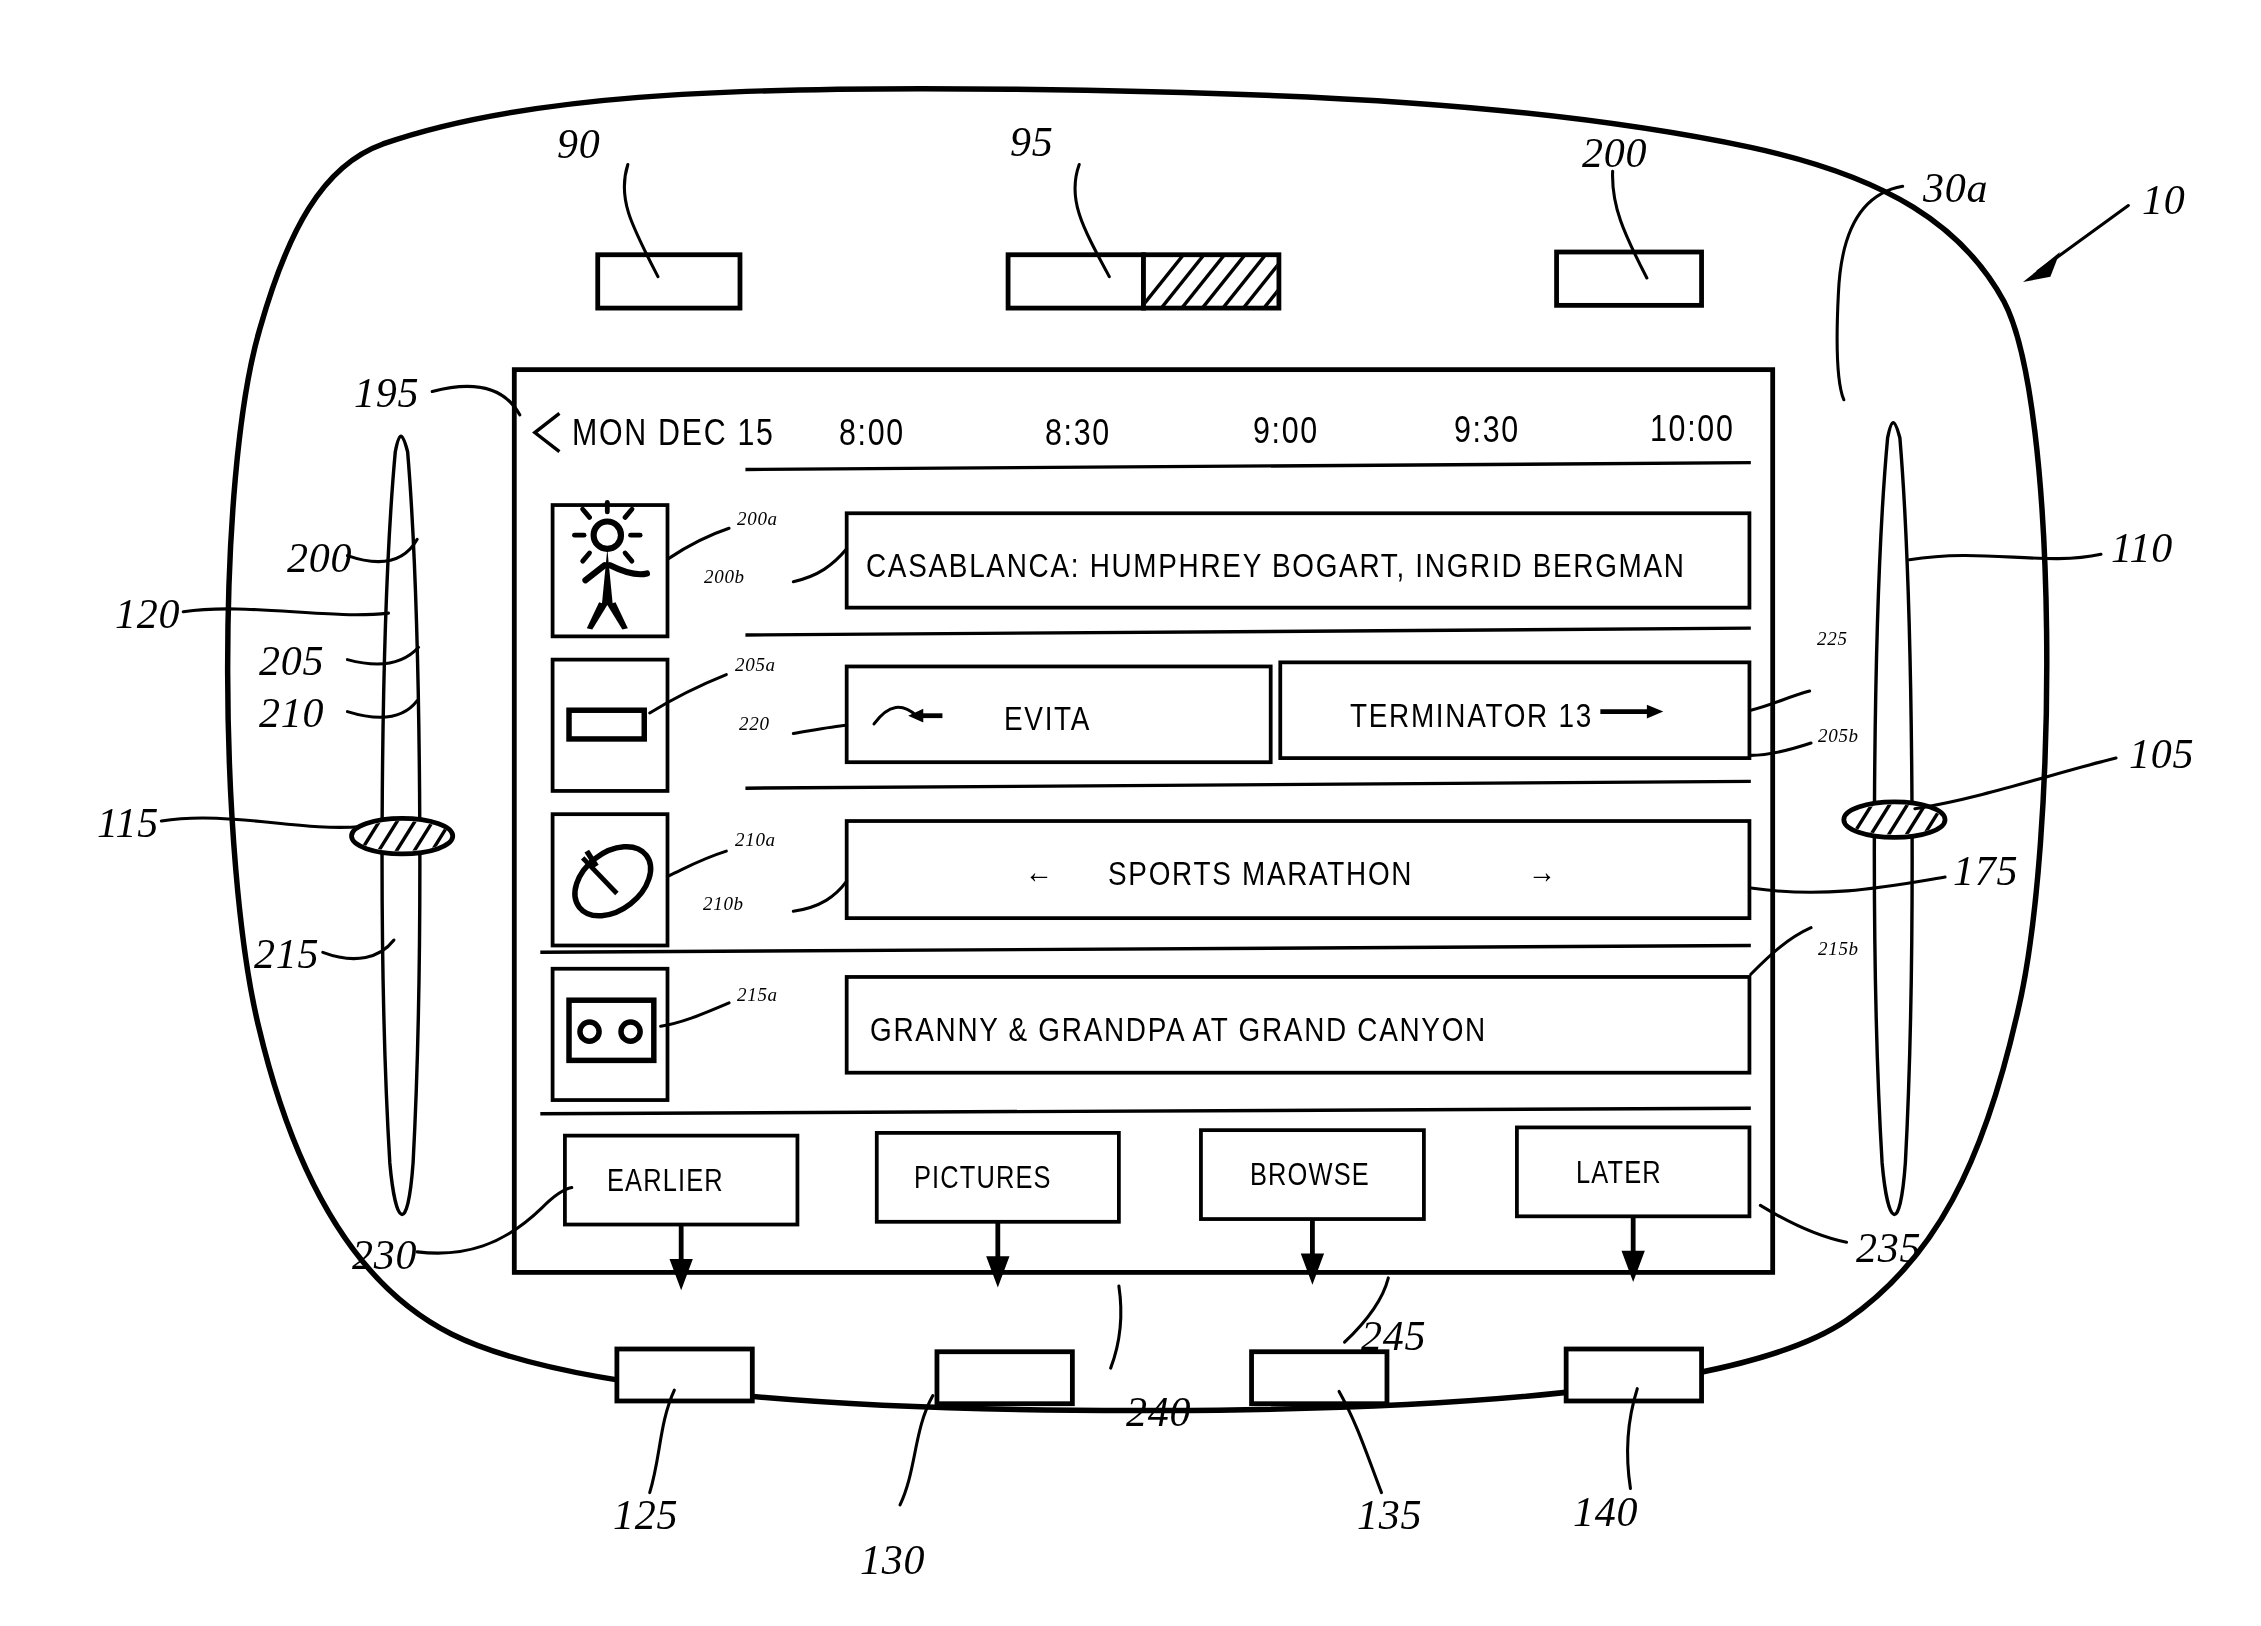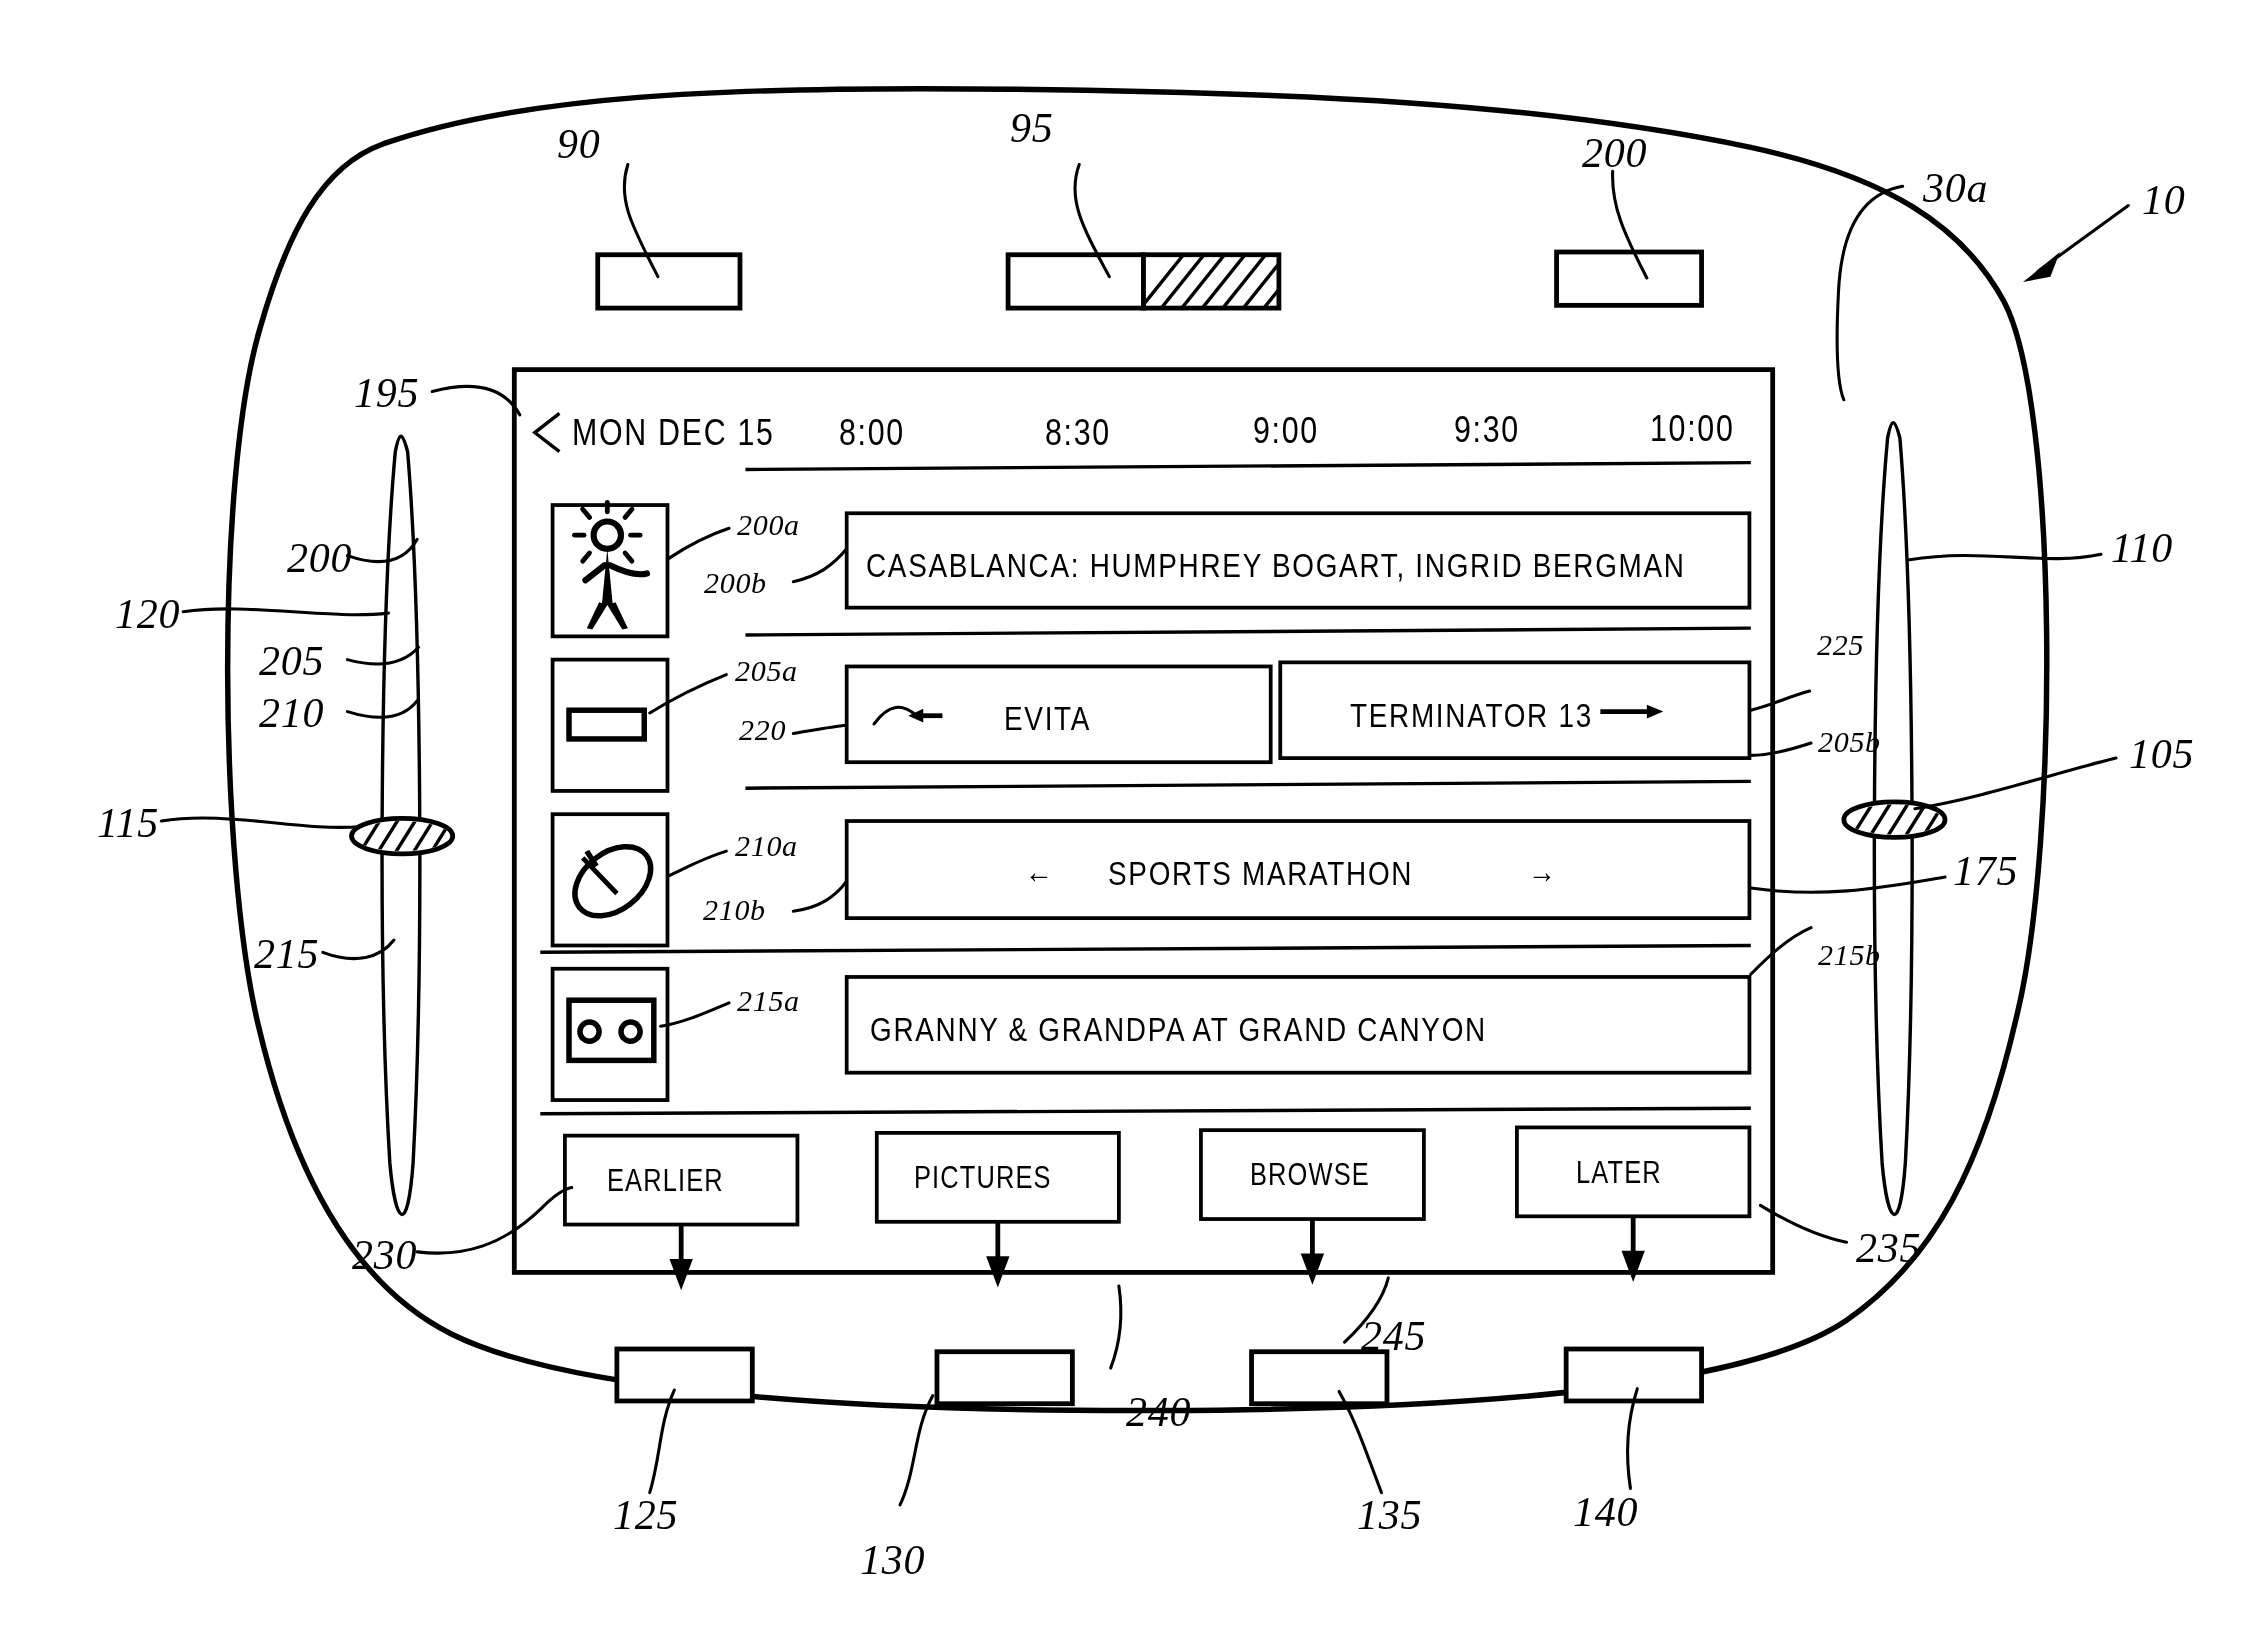--- a/index.html
+++ b/index.html
@@ -18,21 +18,21 @@
   
   .num{
     position:absolute;
     font-family:"Liberation Serif", serif;
     font-style:italic;
     font-size:42px;
     letter-spacing:0.7px;
     white-space:nowrap;
     color:#000;
   }
-  .num.small{font-size:30px;}
+  .num.small{font-size:19px;}
 
   
   .scrtxt{
     position:absolute;
     font-family:"Liberation Sans Narrow","Liberation Sans",sans-serif;
     font-size:34px;
     letter-spacing:1.7px;
     white-space:nowrap;
     color:#000;
     transform:scaleX(.82);
@@ -268,21 +268,21 @@
       <path class="lead" d="M 1316,2200 C 1340,2150 1336,2090 1364,2040"></path>
       <path class="lead" d="M 2020,2182 C 2000,2130 1984,2080 1958,2034"></path>
       <path class="lead" d="M 2384,2176 C 2376,2124 2380,2074 2394,2030"></path>
 
       <path class="lead" d="M 1624,2000 C 1640,1958 1642,1920 1636,1880"></path>
       <path class="lead" d="M 1966,1962 C 2000,1930 2022,1900 2030,1868"></path>
     </g>
   </svg>
 
   <div class="num" style="left:557px;top:120px;">90</div>
-  <div class="num" style="left:1010px;top:104px;">95</div>
+  <div class="num" style="left:1010px;top:118px;">95</div>
   <div class="num" style="left:1582px;top:129px;">200</div>
   <div class="num" style="left:1923px;top:164px;">30a</div>
   <div class="num" style="left:2142px;top:176px;">10</div>
 
   <div class="num" style="left:354px;top:369px;">195</div>
   <div class="num" style="left:287px;top:534px;">200</div>
   <div class="num" style="left:115px;top:590px;">120</div>
   <div class="num" style="left:259px;top:637px;">205</div>
   <div class="num" style="left:259px;top:689px;">210</div>
   <div class="num" style="left:97px;top:799px;">115</div>

